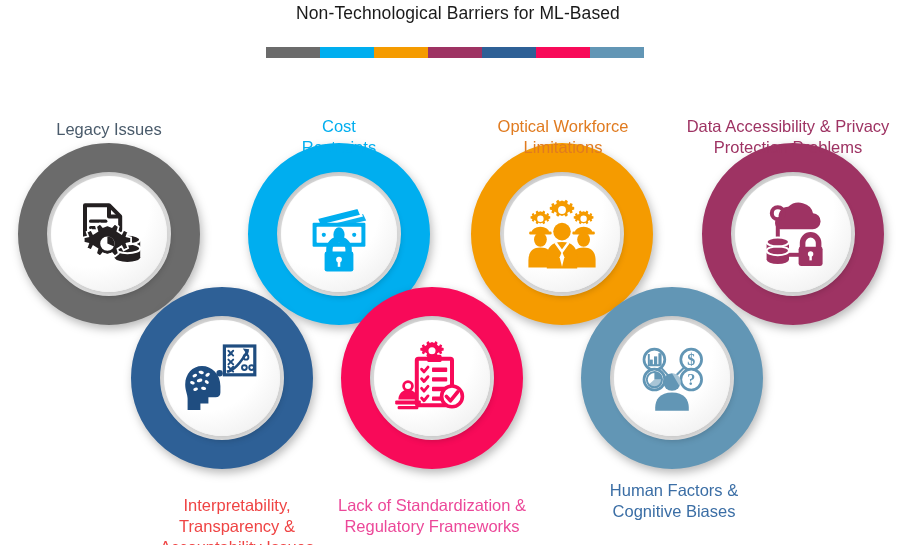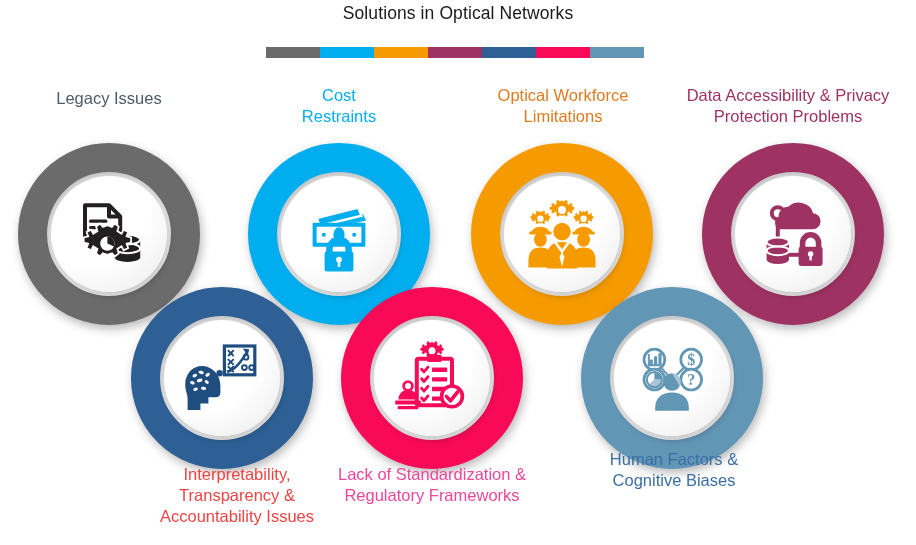--- a/index.html
+++ b/index.html
@@ -70,28 +70,28 @@
   }
 
   
   #node-0 { z-index: 3; }
   #node-1 { z-index: 3; }
   #node-2 { z-index: 3; }
   #node-3 { z-index: 3; }
   #node-4 { z-index: 6; }
   #node-5 { z-index: 6; }
   #node-6 { z-index: 6; }
-  .label { z-index: 9; }
+  .label { z-index: 9; margin-top: 31px; }
   #title-block, #title-rule { z-index: 9; }
 </style>
 </head>
 <body>
 
 <div id="title-block">
-  <div class="title-line">Solutions in Optical Networks</div>
+  <div class="title-line">Non-Technological Barriers for ML-Based</div>
 </div>
 <div id="title-rule">
     <span style="background: rgb(107, 107, 107); flex: 1 1 0px;"></span>
     <span style="background: rgb(0, 174, 239); flex: 1 1 0px;"></span>
     <span style="background: rgb(245, 155, 0); flex: 1 1 0px;"></span>
     <span style="background: rgb(158, 51, 99); flex: 1 1 0px;"></span>
     <span style="background: rgb(46, 96, 150); flex: 1 1 0px;"></span>
     <span style="background: rgb(248, 10, 89); flex: 1 1 0px;"></span>
     <span style="background: rgb(98, 150, 181); flex: 1 1 0px;"></span>
   </div>

